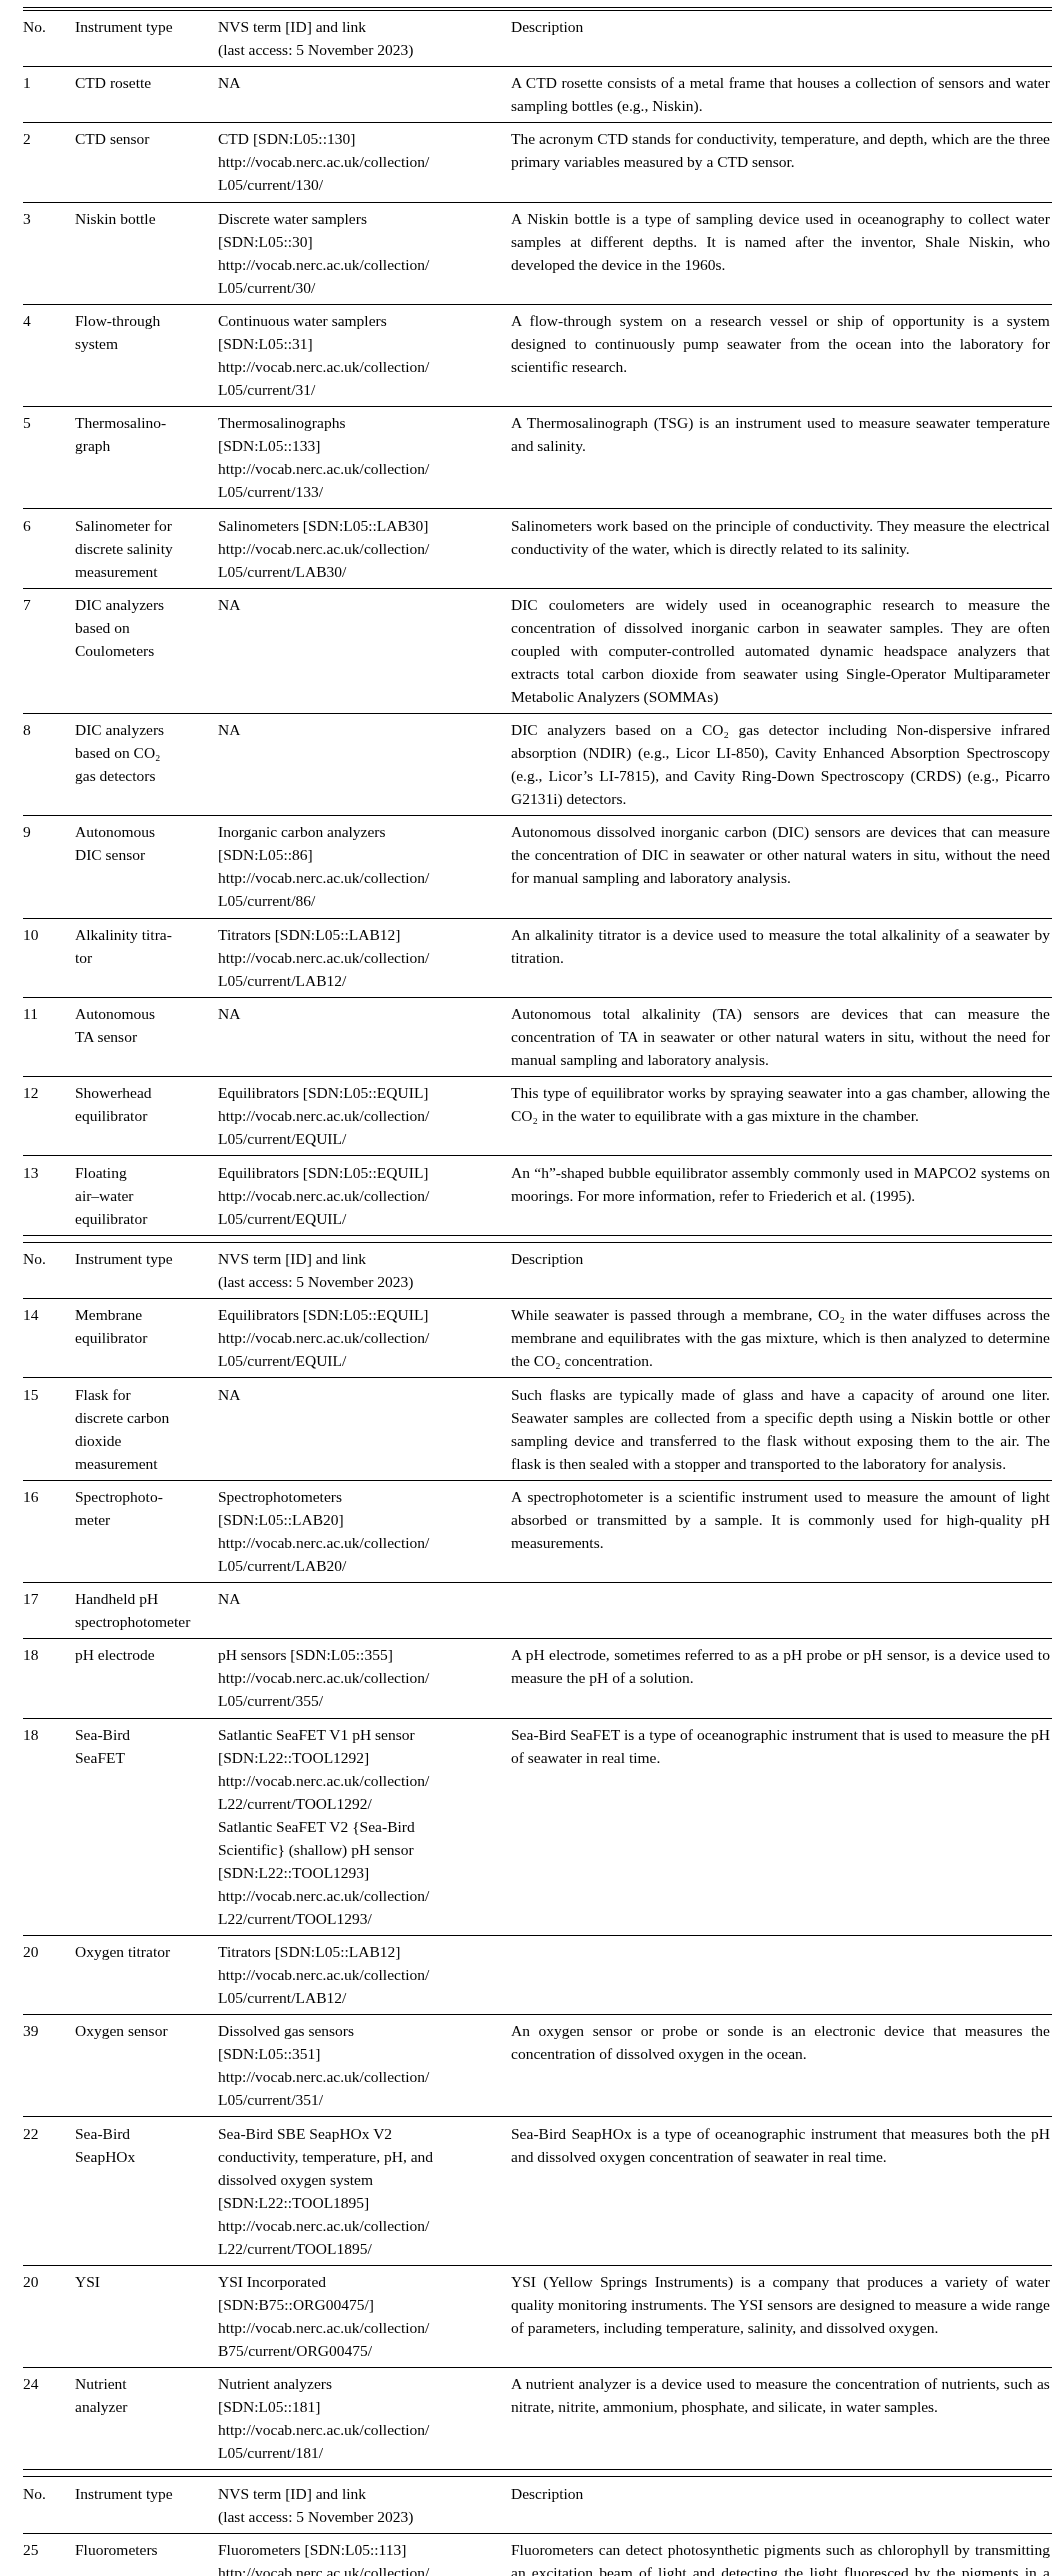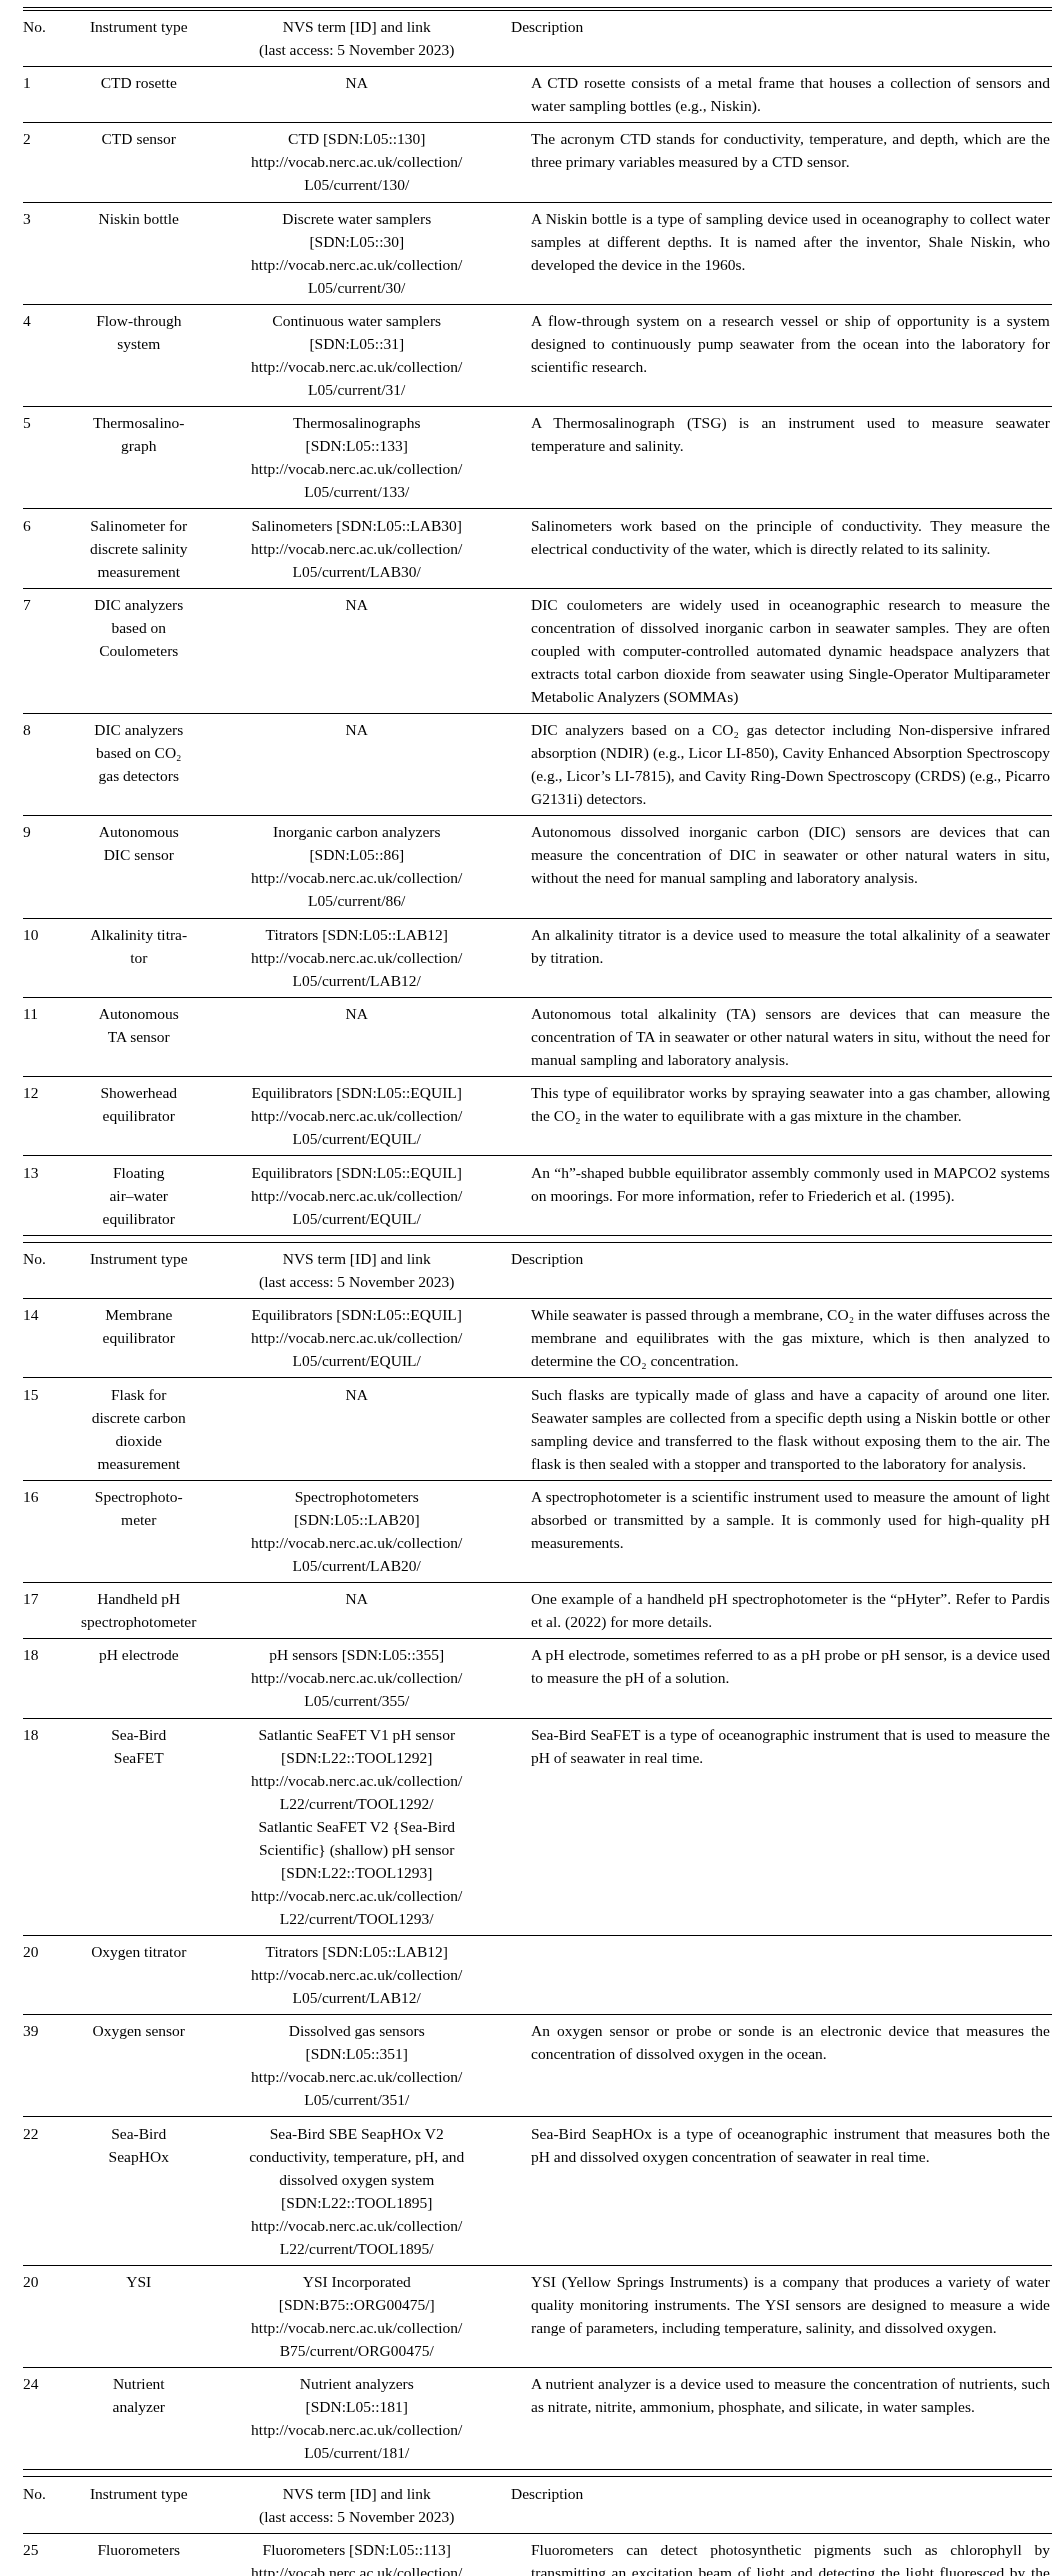--- a/index.html
+++ b/index.html
@@ -25,23 +25,22 @@
   .row { border-bottom: 1.5px solid #000; }
   .cell {
     padding: 4.1px 15.5px 5.2px 0;
     line-height: 23px;
     overflow: visible;
   }
   .cell.no { padding-right: 3.1px; }
   .cell.desc {
     padding-right: 2.1px;
     text-align: justify;
-    margin-left: 20px;
   }
-  .pre { white-space: pre-line; text-align: center; }
+  .pre { white-space: pre-line; }
 </style>
 </head>
 <body>
 
 <div class="doc">
   <div id="table-host">
   <div class="section">
     <div class="toprule"></div>
     <div class="grid-row hdr-row">
       <div class="cell no">No.</div>
@@ -219,21 +218,20 @@
 http://vocab.nerc.ac.uk/collection/
 L05/current/LAB20/</div>
     <div class="cell desc">A spectrophotometer is a scientific instrument used to measure the amount of light absorbed or transmitted by a sample. It is commonly used for high-quality pH measurements.</div>
   </div>
 
   <div class="grid-row row">
     <div class="cell no">17</div>
     <div class="cell pre">Handheld pH
 spectrophotometer</div>
     <div class="cell pre">NA</div>
-    <div class="cell desc">One example of a handheld pH spectrophotometer is the “pHyter”. Refer to Pardis et al. (2022) for more details.</div>
   </div>
 
   <div class="grid-row row">
     <div class="cell no">18</div>
     <div class="cell pre">pH electrode</div>
     <div class="cell pre">pH sensors [SDN:L05::355]
 http://vocab.nerc.ac.uk/collection/
 L05/current/355/</div>
     <div class="cell desc">A pH electrode, sometimes referred to as a pH probe or pH sensor, is a device used to measure the pH of a solution.</div>
   </div>

